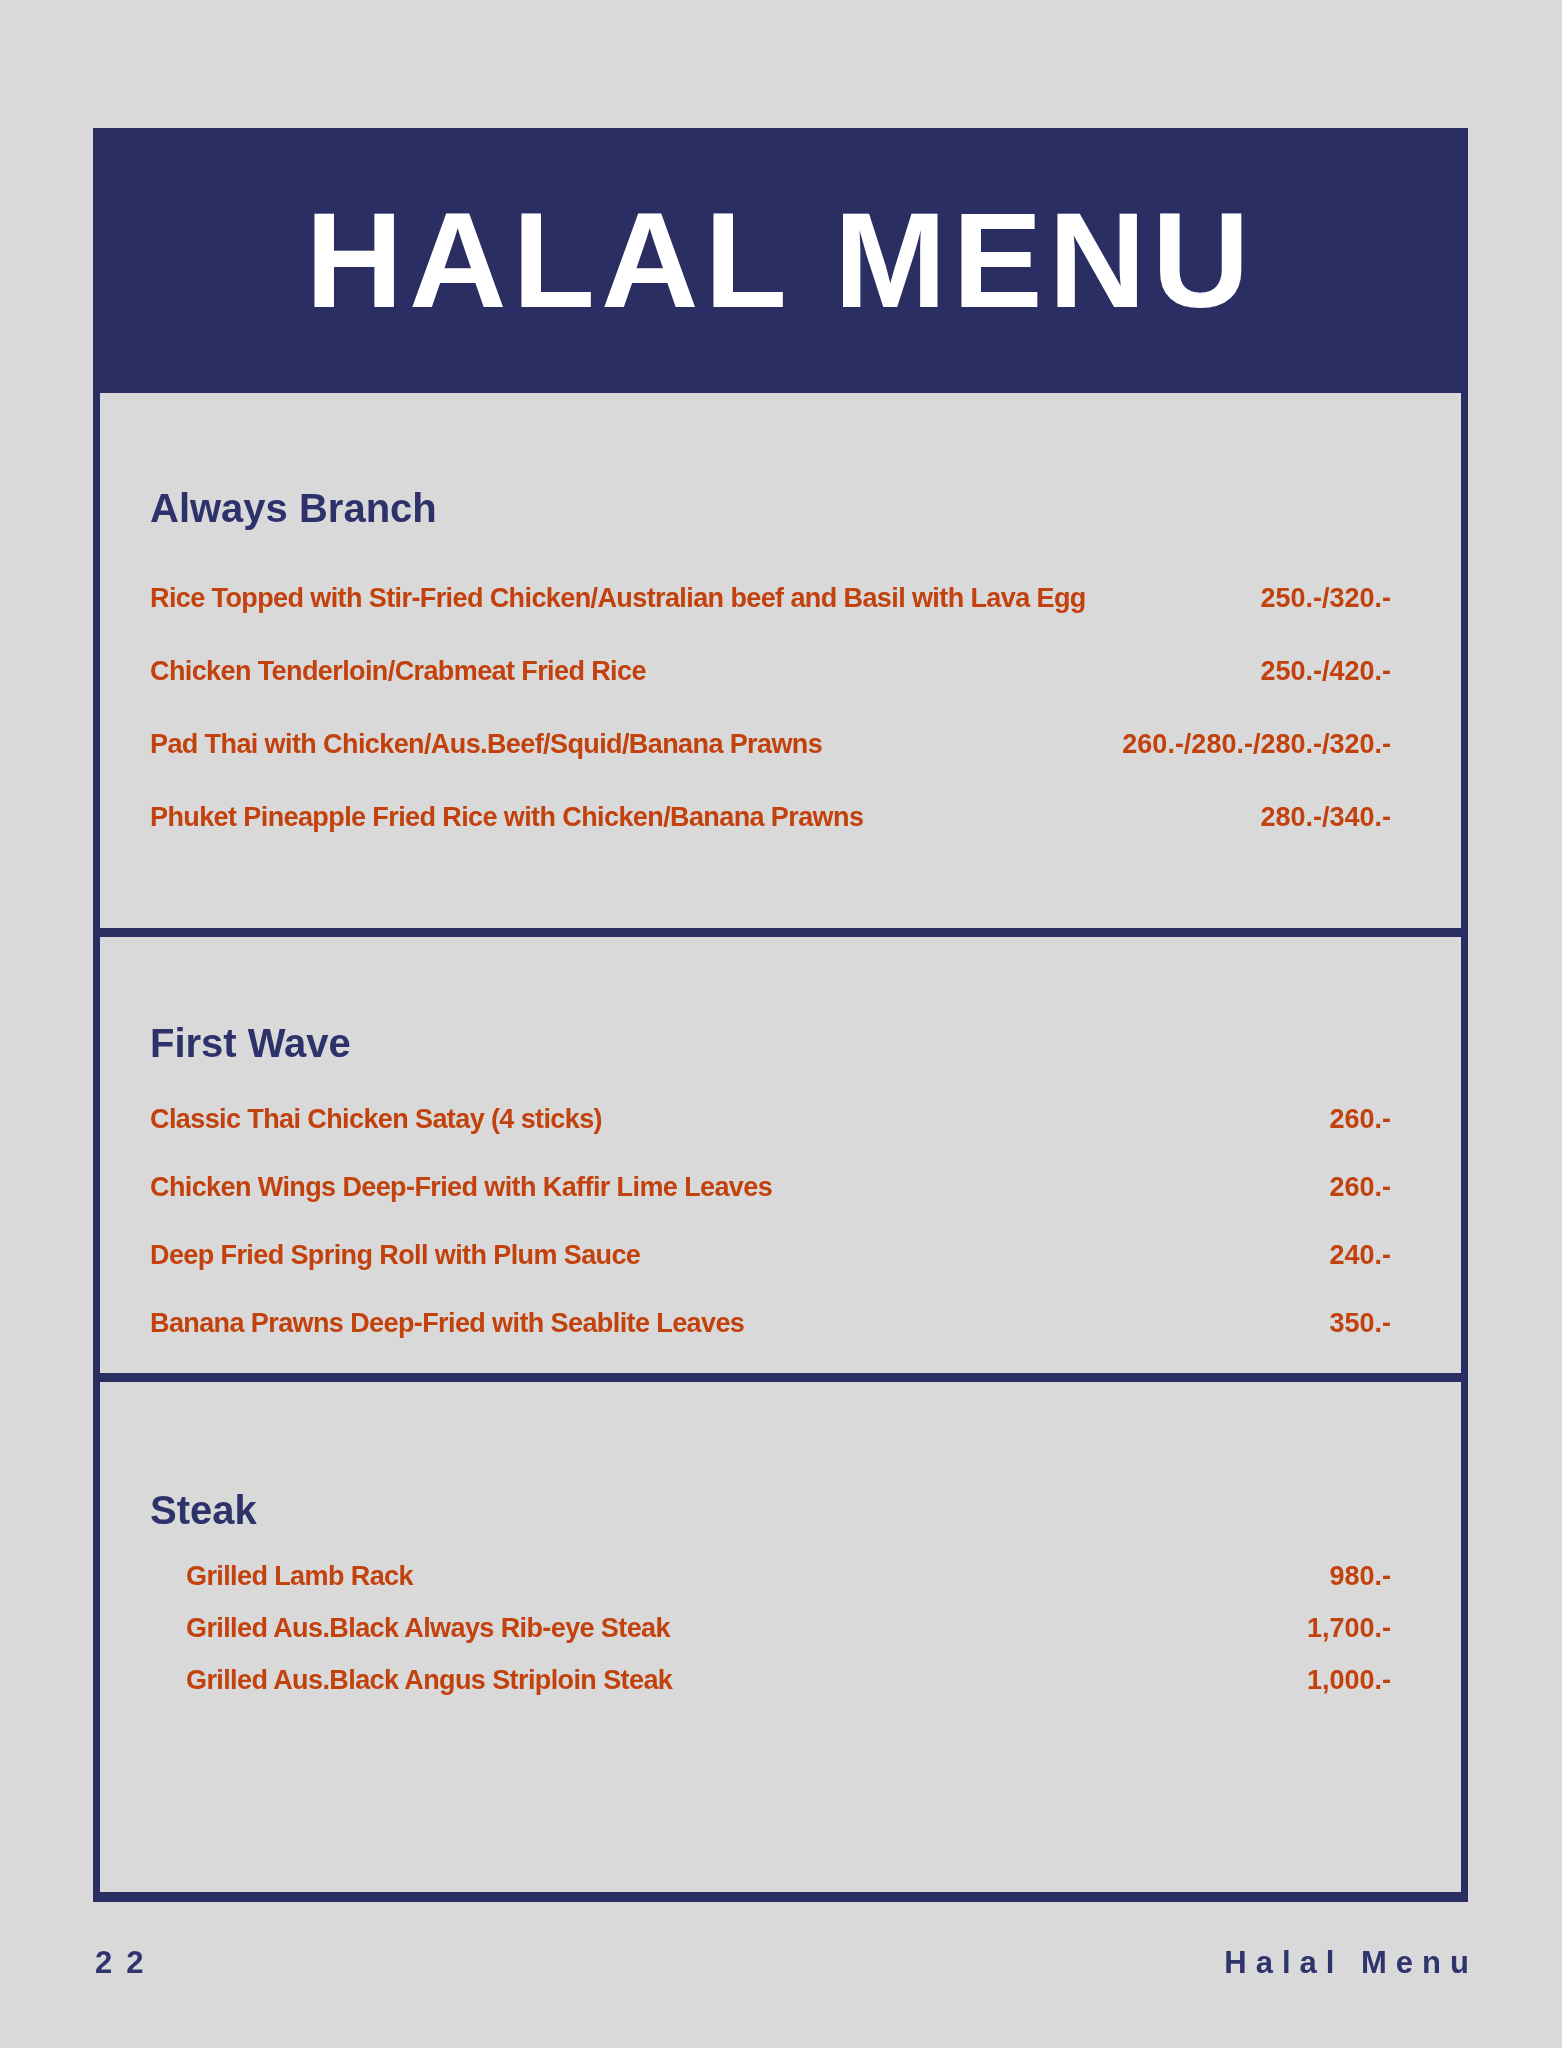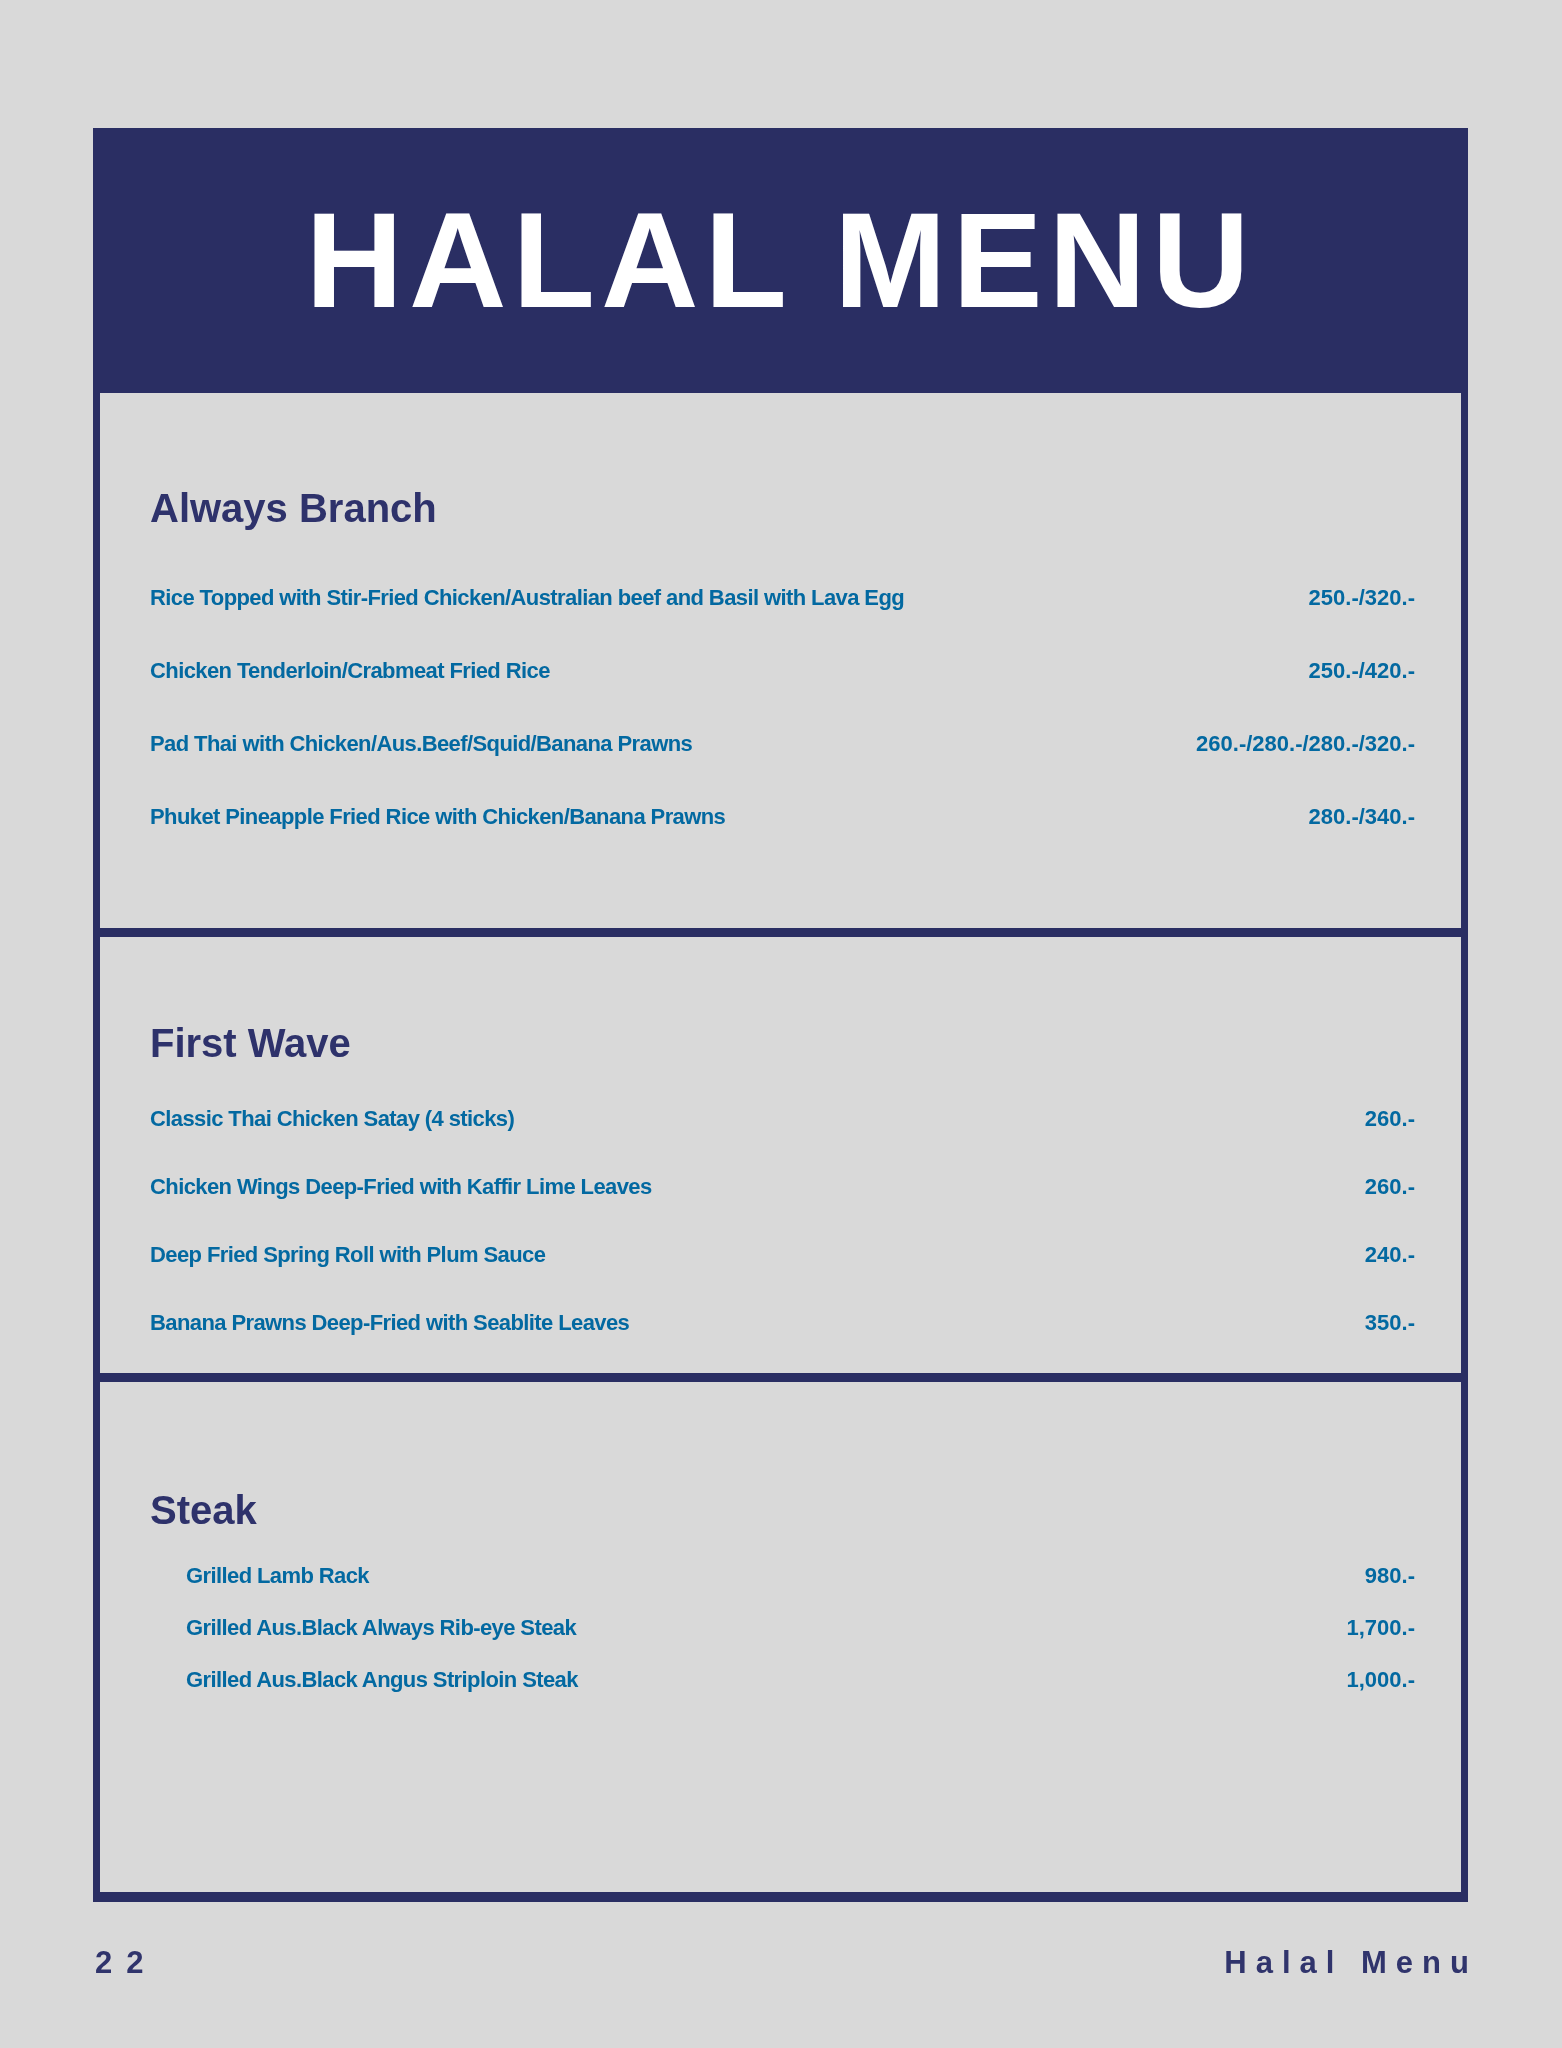--- a/index.html
+++ b/index.html
@@ -45,21 +45,21 @@
   }
   .divider {
     height: 9px;
     background: #2a2e63;
     flex: 0 0 auto;
   }
   .menu-section {
     box-sizing: border-box;
     overflow: hidden;
     flex: 0 0 auto;
-    padding-right: 46px;
+    padding-right: 70px;
     padding-left: 50px;
     color: #30346c;
   }
   .menu-section.s1 { height: 535px; padding-top: 91px; }
   .menu-section.s2 { height: 436px; padding-top: 82px; }
   .menu-section.s3 { height: 492px; padding-top: 104px; }
   .menu-section h2 {
     margin: 0;
     font-size: 40px;
     line-height: 48px;
@@ -73,24 +73,24 @@
   .s1 .rows { margin-top: 46px; gap: 33px; }
   .s2 .rows { margin-top: 32px; gap: 28px; }
   .s3 .rows { margin-top: 22px; gap: 12px; margin-left: 36px; }
   .row {
     display: flex;
     justify-content: space-between;
     align-items: baseline;
     height: 40px;
     line-height: 40px;
     white-space: nowrap;
-    font-size: 22px;
+    font-size: 27px;
     font-weight: 600;
     letter-spacing: -0.6px;
-    color: #0369a1;
+    color: #c2410c;
   }
   .item-name { flex: 0 1 auto; }
   .item-price { flex: 0 0 auto; margin-left: 20px; letter-spacing: 0; }
   .footer-left {
     position: absolute;
     left: 95px;
     top: 1945px;
     font-size: 31px;
     line-height: 36px;
     font-weight: 600;

